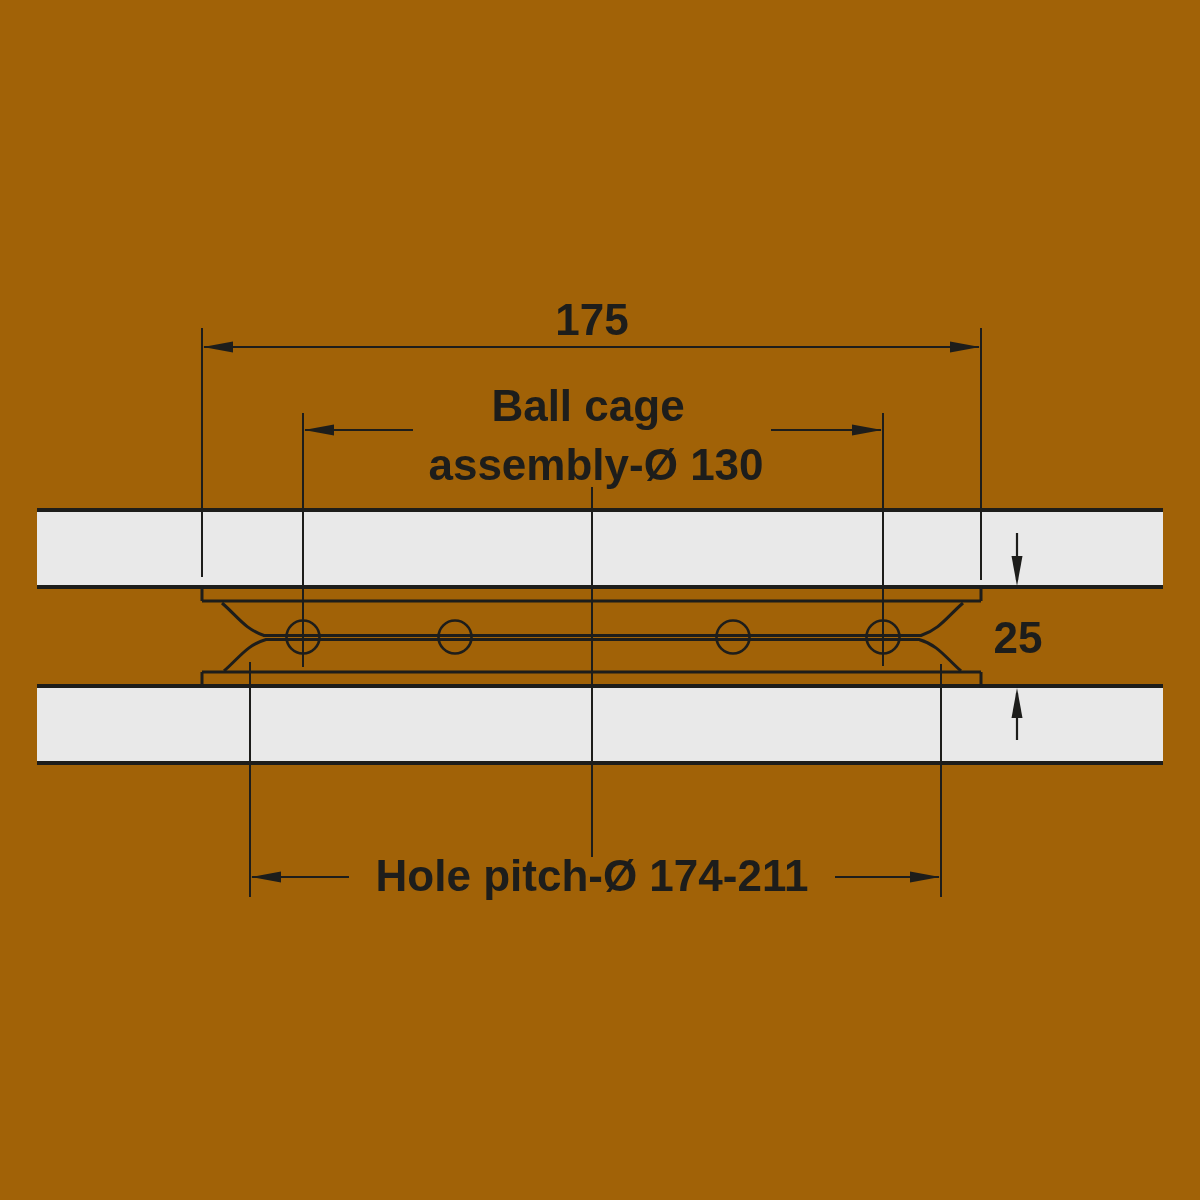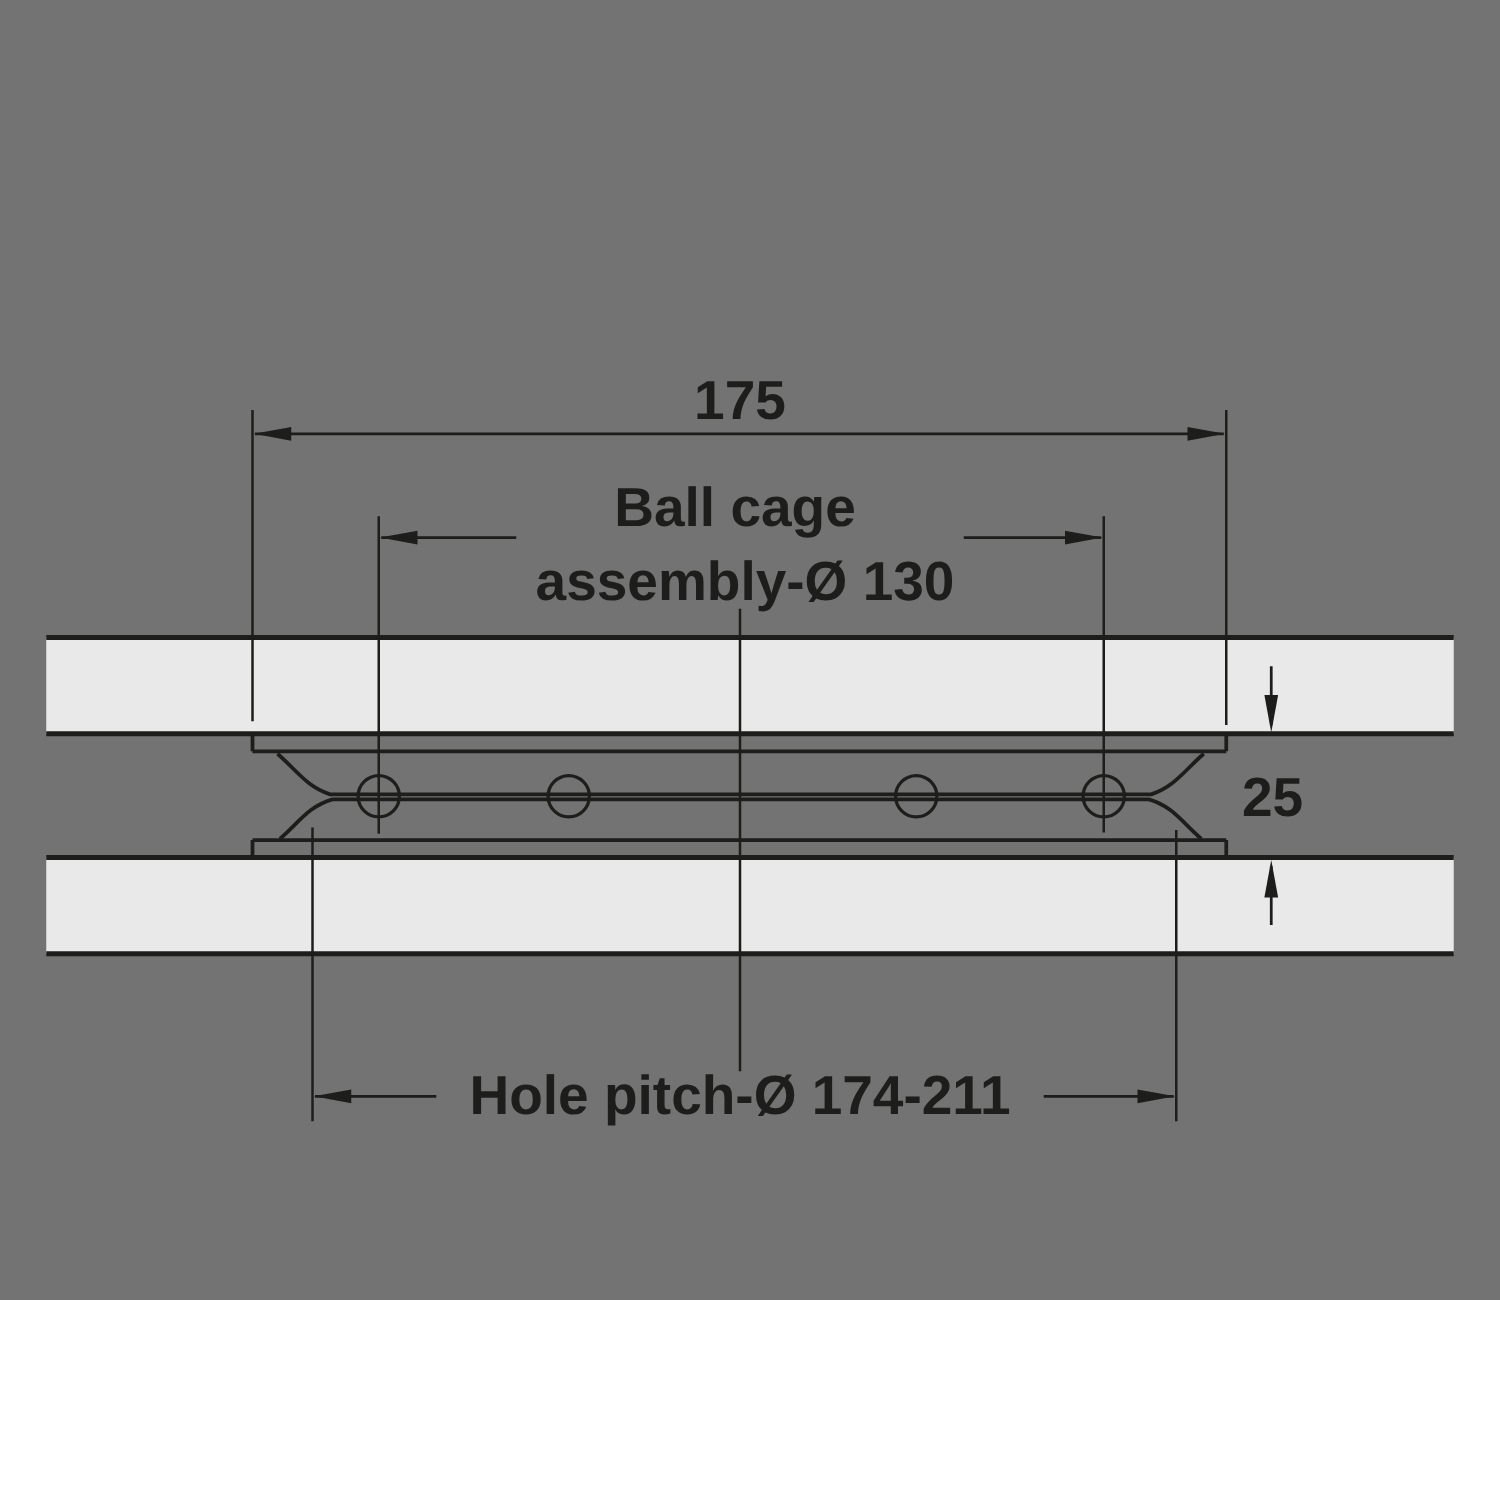--- a/index.html
+++ b/index.html
@@ -2,23 +2,23 @@
 <html><head>
 <meta charset="utf-8">
 <style>
   html, body {
     margin: 0;
     padding: 0;
     background: #ffffff;
   }
   .stage {
     width: 1200px;
-    height: 1040px;
+    height: 1200px;
     position: relative;
-    background: #737373;
+    background: #a16207;
   }
   svg { display: block; }
   .thick   { stroke-width: 4;   fill: none; }
   .outline { stroke-width: 3;   fill: none; }
   .ball    { stroke-width: 2.6; fill: none; }
   .dim     { stroke-width: 2.2; fill: none; }
   .ext     { stroke-width: 2;   fill: none; }
   .lbl {
     font-family: "Liberation Sans", "DejaVu Sans", sans-serif;
     font-weight: bold;

